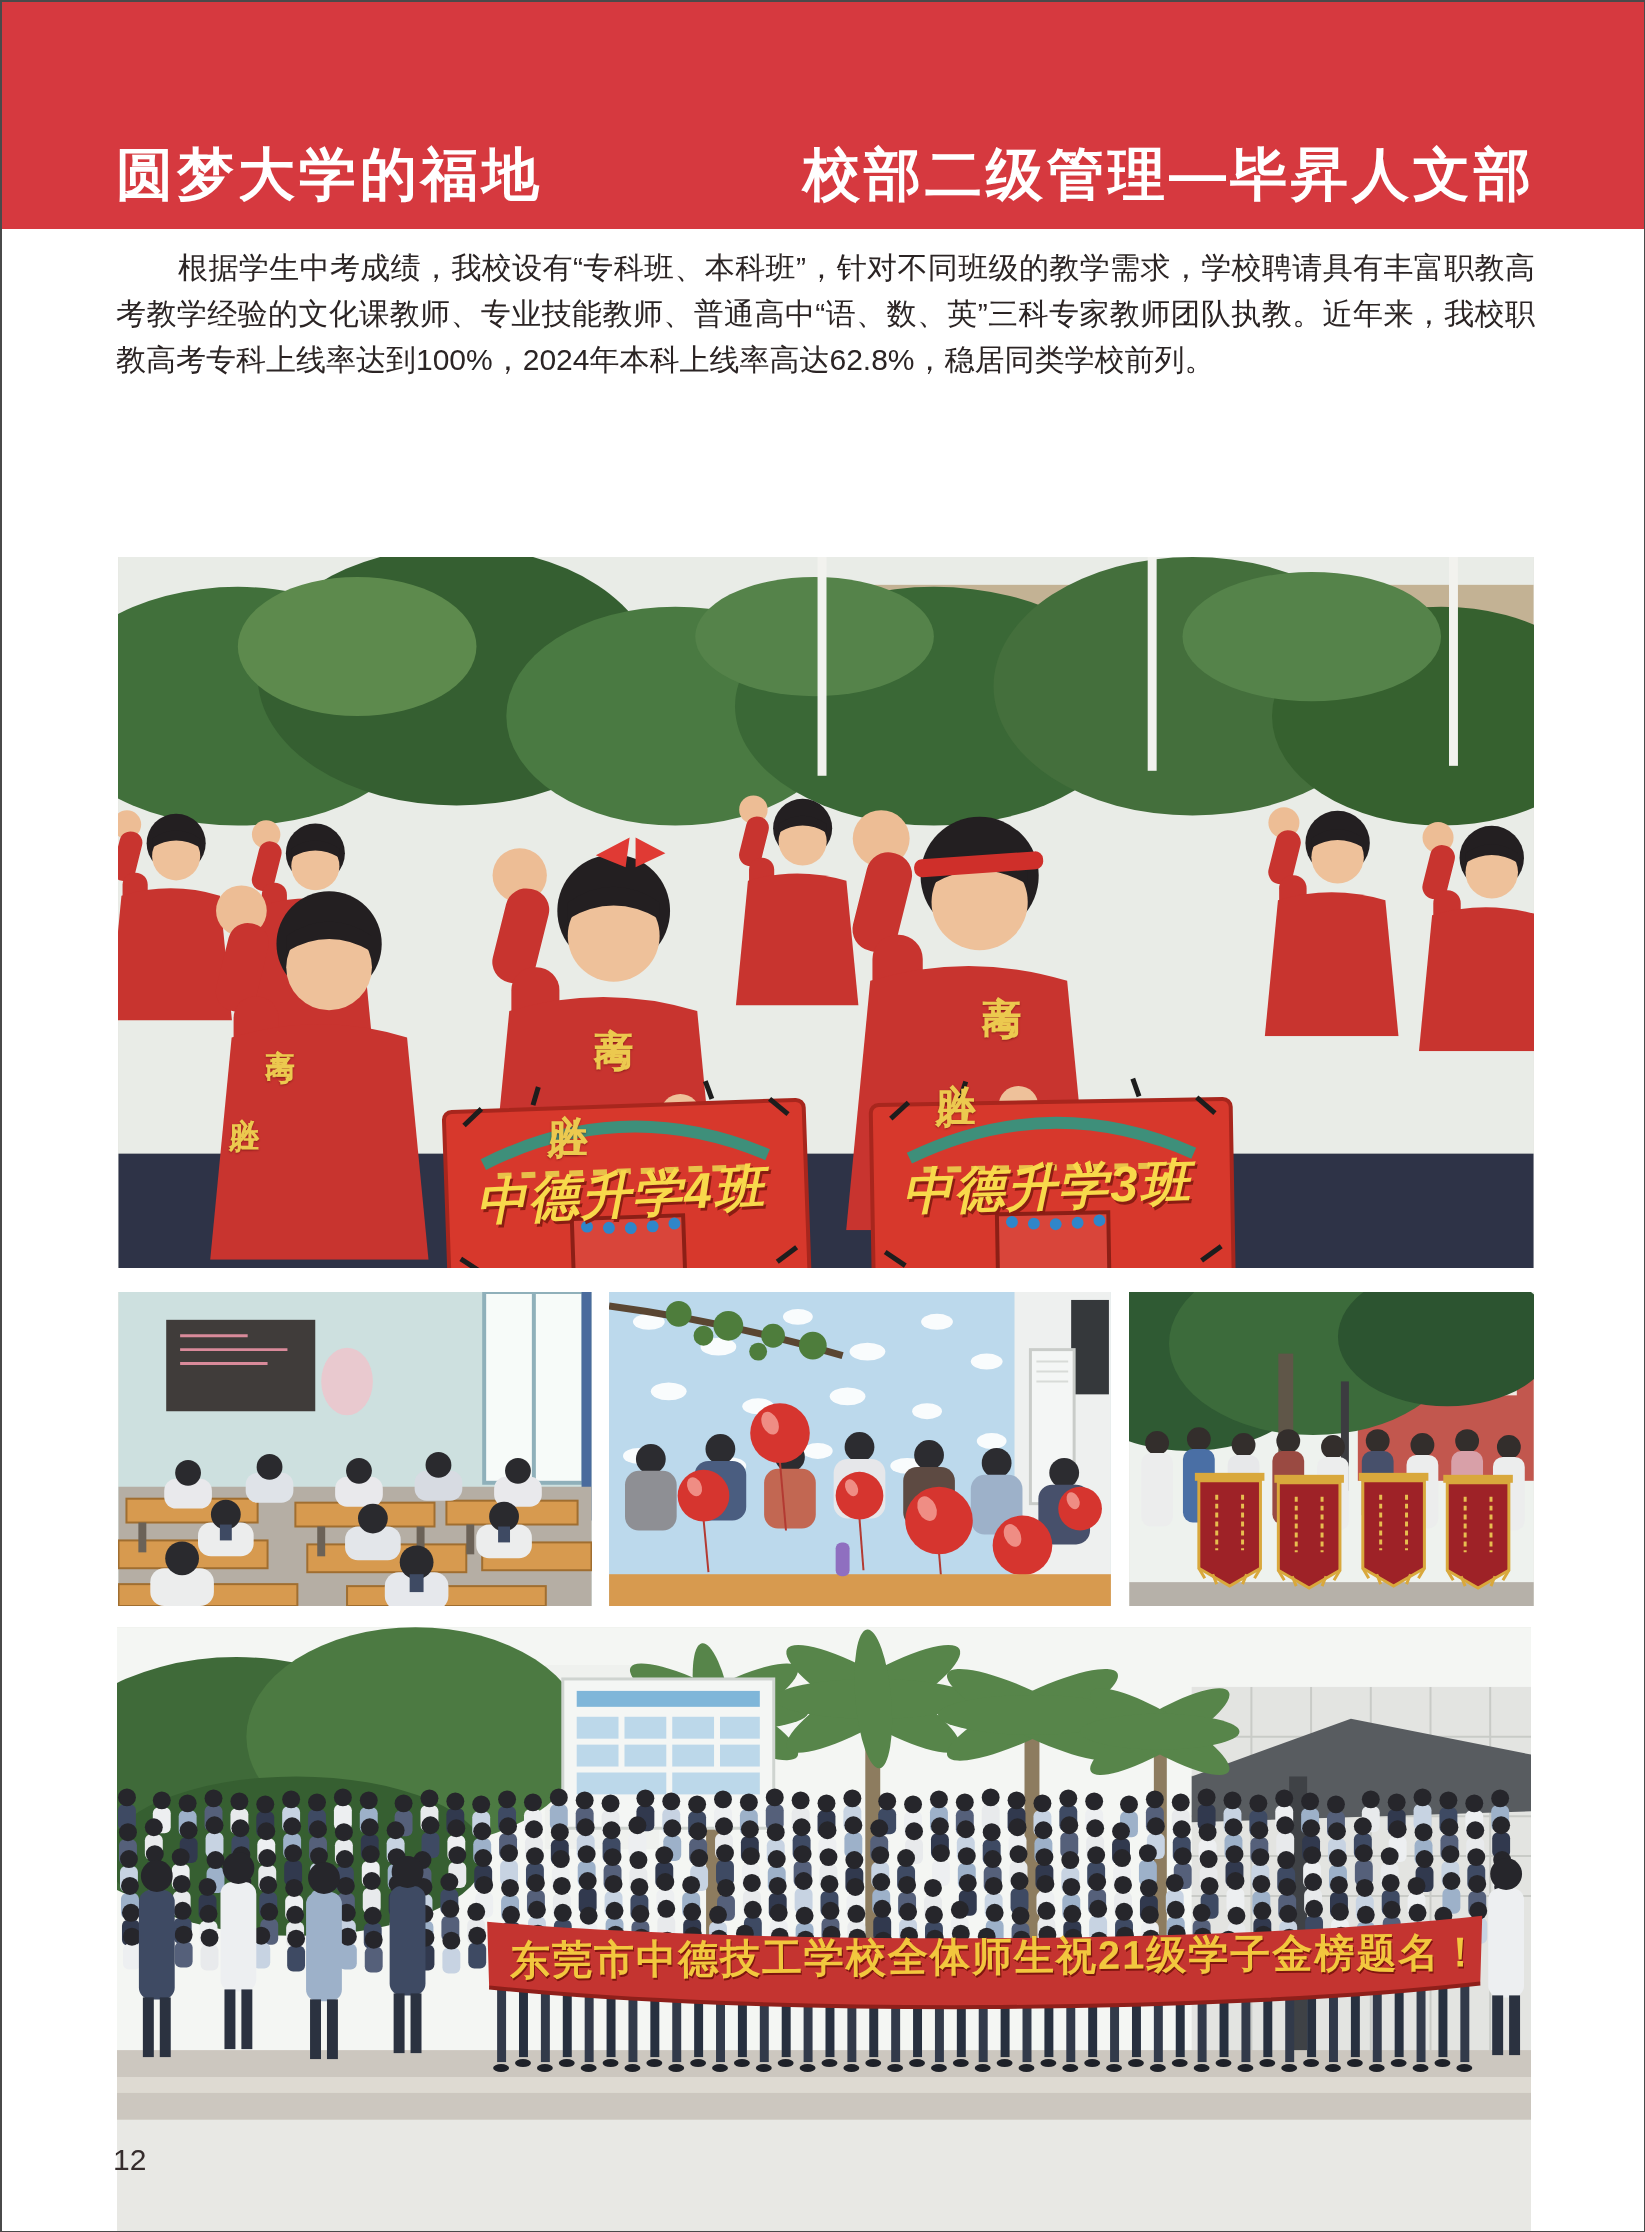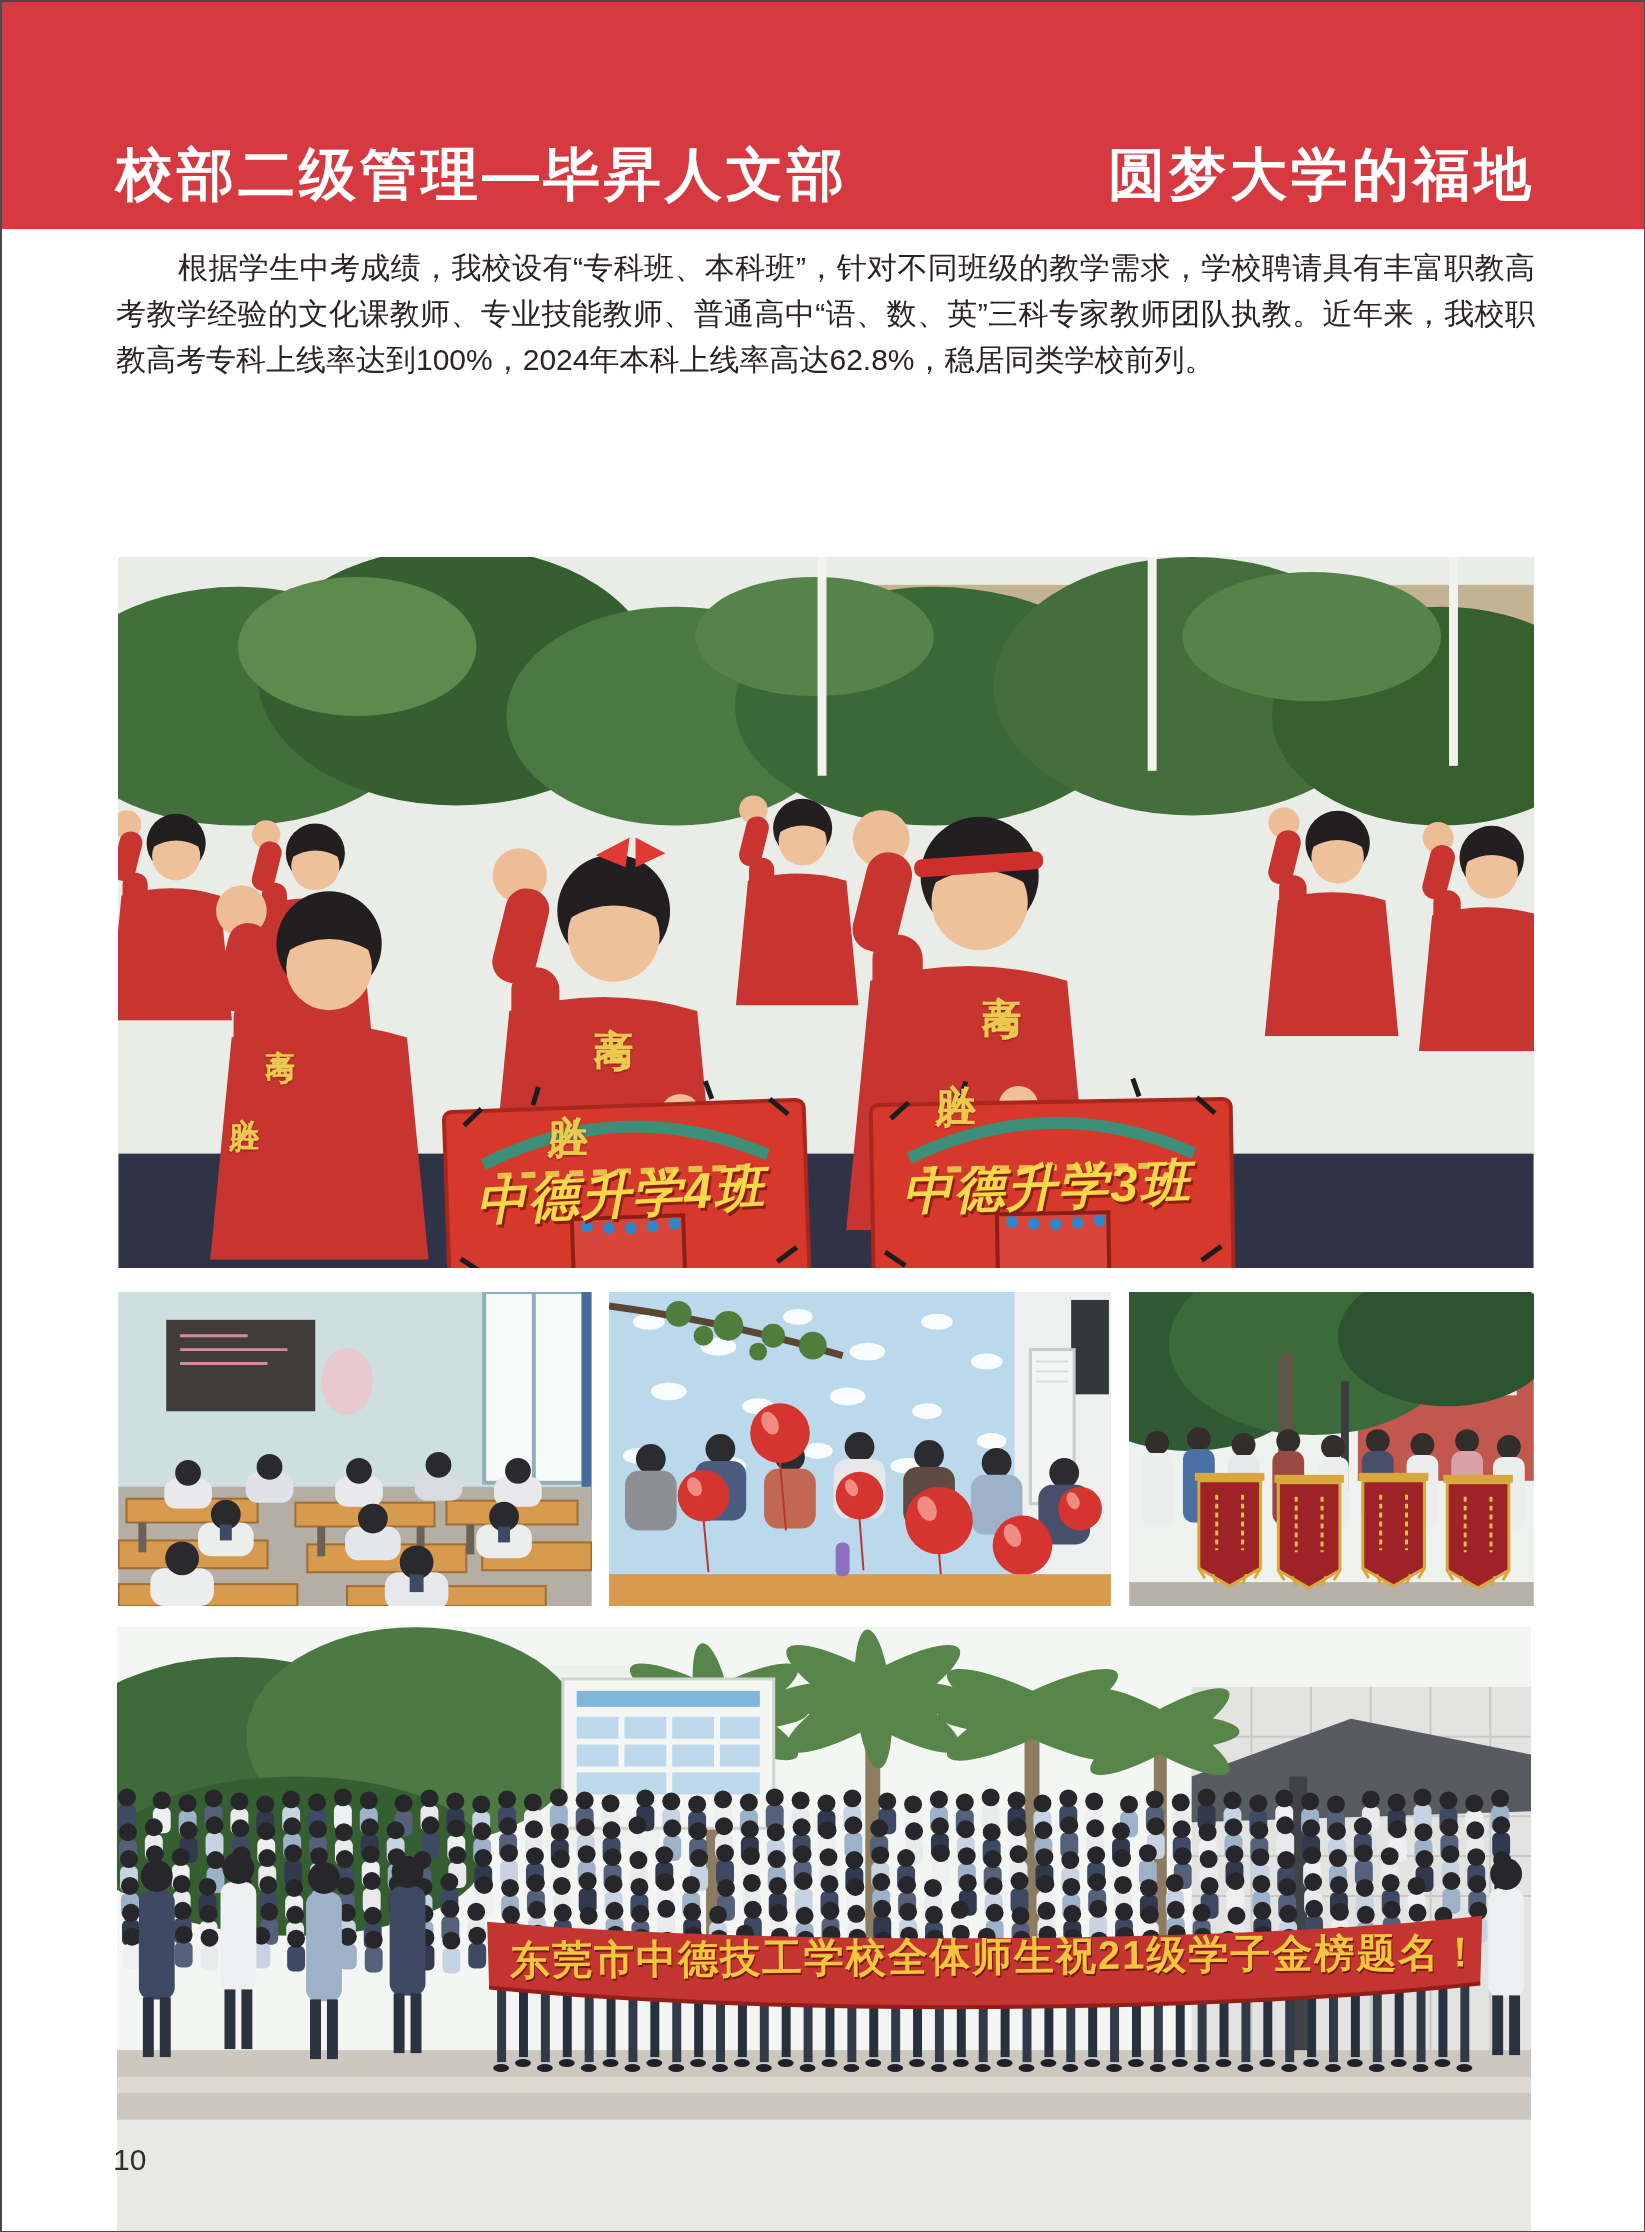--- a/index.html
+++ b/index.html
@@ -53,22 +53,22 @@
   .page-number{
     position:absolute;left:111px;top:2141px;font-size:30px;color:#352c2c;
   }
 </style>
 </head>
 <body>
 
 <div class="page">
 
   <div class="header" style="--hdr: #d6393f;">
+    <div class="title">圆梦大学的福地</div>
     <div class="title">校部二级管理—毕昇人文部</div>
-    <div class="title">圆梦大学的福地</div>
   </div>
 
   <div class="intro">
     <p>根据学生中考成绩，我校设有“专科班、本科班”，针对不同班级的教学需求，学校聘请具有丰富职教高考教学经验的文化课教师、专业技能教师、普通高中“语、数、英”三科专家教师团队执教。近年来，我校职教高考专科上线率达到100%，2024年本科上线率高达62.8%，稳居同类学校前列。</p>
   </div>
 
   <div class="photo photo-main">
     <svg width="1416" height="711" viewBox="0 0 1423 715">
       <defs>
         <symbol id="pledger" viewBox="0 0 300 420">
@@ -1267,16 +1267,16 @@
           <rect x="295" y="368" width="11" height="60" fill="#2b3240"></rect>
           <rect x="1378" y="262" width="36" height="110" rx="12" fill="#edeff1"></rect>
           <circle cx="1396" cy="248" r="16" fill="#26262b"></circle>
           <rect x="1382" y="370" width="11" height="60" fill="#2b3240"></rect>
           <rect x="1399" y="370" width="11" height="60" fill="#2b3240"></rect>
         </g>
     </svg>
     <div class="ovl banner-txt" style="left:393px;top:302px;width:955px;text-align:center;transform:rotate(-0.5deg)">东莞市中德技工学校全体师生祝21级学子金榜题名！</div>
   </div>
 
-  <div class="page-number">10</div>
+  <div class="page-number">12</div>
 
 </div>
 
 
 </body></html>

